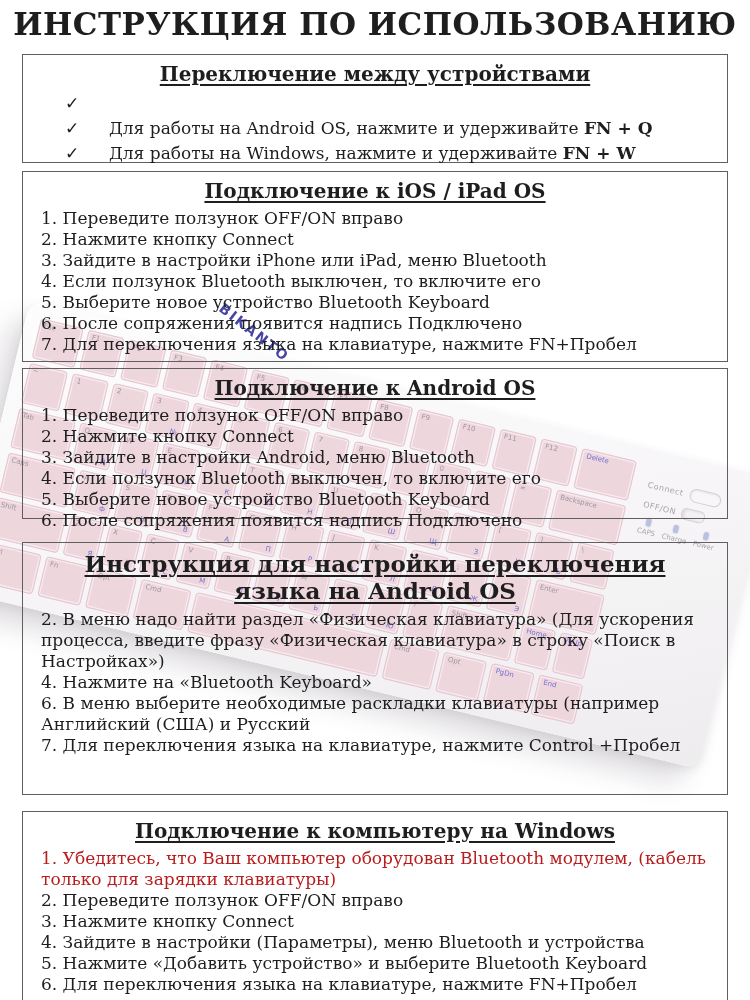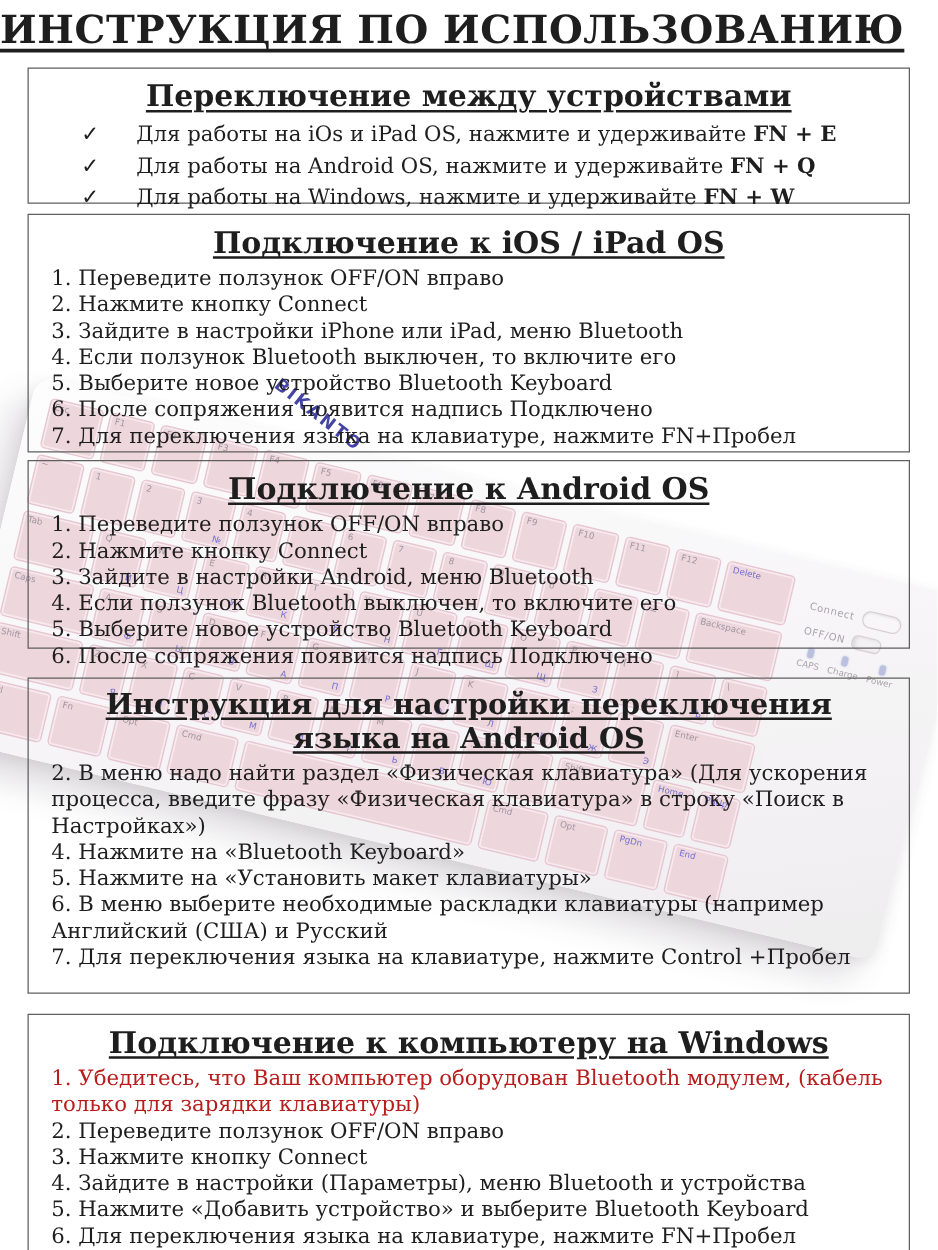--- a/index.html
+++ b/index.html
@@ -1,22 +1,22 @@
 <!DOCTYPE html>
 <html><head>
 <meta charset="utf-8">
 <style>
   html,body{margin:0;padding:0;background:#ffffff;}
   .page{position:relative;width:750px;height:1000px;background:#ffffff;overflow:hidden;
         font-family:"DejaVu Serif","Liberation Serif",serif;color:#1e1e1e;}
 
   
-  .title{position:absolute;top:6px;left:0;width:100%;margin:0;z-index:3;
+  .title{position:absolute;top:6px;left:0;width:100%;margin:0;text-align:center;z-index:3;
          font-size:31px;font-weight:bold;letter-spacing:.5px;
-         text-decoration:underline;text-decoration-thickness:3px;text-underline-offset:5px;}
+         text-decoration-thickness:3px;text-underline-offset:5px;}
 
   
   .kbd{position:absolute;left:30px;top:300px;width:760px;height:300px;z-index:0;
        transform:rotate(13.5deg);transform-origin:0 0;opacity:.85;}
   .kbd-body{width:100%;height:100%;box-sizing:border-box;border-radius:16px;
             background:linear-gradient(160deg,#fdfdfe 0%,#f5f3f5 55%,#eceaec 100%);
             box-shadow:-14px 20px 26px rgba(150,140,152,.35),0 4px 10px rgba(170,160,170,.28);
             display:flex;padding:12px;}
   .kgrid{flex:1;display:flex;flex-direction:column;}
   .krow{flex:1;display:flex;}
@@ -48,21 +48,21 @@
 
   
   .section{position:absolute;left:22px;width:706px;box-sizing:border-box;z-index:2;
            border:1.5px solid #5f5f5f;background:transparent;padding:5px 18px;}
   #sec-switch{top:54px;height:109px;}
   #sec-ios{top:171px;height:191px;}
   #sec-android{top:368px;height:151px;}
   #sec-lang{top:542px;height:253px;}
   #sec-win{top:811px;height:236px;}
 
-  .section h2{margin:2px 0 5px 0;text-align:center;font-size:24px;font-weight:bold;
+  .section h2{margin:2px 0 5px 0;text-align:center;font-size:20px;font-weight:bold;
               text-decoration:underline;text-decoration-thickness:2px;text-underline-offset:3px;}
   #sec-lang h2{font-size:23px;}
 
   .item{margin:0;font-size:17px;line-height:21px;}
   .item.red{color:#b91c1c;}
   .check-row{display:flex;font-size:17px;line-height:25px;padding-left:24px;}
   .chk{flex:none;width:44px;}
   .check-row b{font-family:inherit;}
 </style>
 </head>
@@ -378,21 +378,20 @@
         </div>
       </div>
     </div>
   <div class="watermark">BIKANTO</div>
   <h1 class="title">ИНСТРУКЦИЯ ПО ИСПОЛЬЗОВАНИЮ</h1>
   <div id="sections">
       <div class="section" id="sec-switch">
         <h2>Переключение между устройствами</h2>
         <div class="check-row">
           <span class="chk">✓</span>
-          <span>Для работы на iOs и iPad OS, нажмите и удерживайте <b>FN + E</b></span>
         </div>
         <div class="check-row">
           <span class="chk">✓</span>
           <span>Для работы на Android OS, нажмите и удерживайте <b>FN + Q</b></span>
         </div>
         <div class="check-row">
           <span class="chk">✓</span>
           <span>Для работы на Windows, нажмите и удерживайте <b>FN + W</b></span>
         </div>
       </div>
@@ -412,21 +411,20 @@
         <p class="item">2. Нажмите кнопку Connect</p>
         <p class="item">3. Зайдите в настройки Android, меню Bluetooth</p>
         <p class="item">4. Если ползунок Bluetooth выключен, то включите его</p>
         <p class="item">5. Выберите новое устройство Bluetooth Keyboard</p>
         <p class="item">6. После сопряжения появится надпись Подключено</p>
       </div>
       <div class="section" id="sec-lang">
         <h2>Инструкция для настройки переключения языка на Android OS</h2>
         <p class="item">2. В меню надо найти раздел «Физическая клавиатура» (Для ускорения процесса, введите фразу «Физическая клавиатура» в строку «Поиск в Настройках»)</p>
         <p class="item">4. Нажмите на «Bluetooth Keyboard»</p>
-        <p class="item">5. Нажмите на «Установить макет клавиатуры»</p>
         <p class="item">6. В меню выберите необходимые раскладки клавиатуры (например Английский (США) и Русский</p>
         <p class="item">7. Для переключения языка на клавиатуре, нажмите Control +Пробел</p>
       </div>
       <div class="section" id="sec-win">
         <h2>Подключение к компьютеру на Windows</h2>
         <p class="item red">1. Убедитесь, что Ваш компьютер оборудован Bluetooth модулем, (кабель только для зарядки клавиатуры)</p>
         <p class="item">2. Переведите ползунок OFF/ON вправо</p>
         <p class="item">3. Нажмите кнопку Connect</p>
         <p class="item">4. Зайдите в настройки (Параметры), меню Bluetooth и устройства</p>
         <p class="item">5. Нажмите «Добавить устройство» и выберите Bluetooth Keyboard</p>

